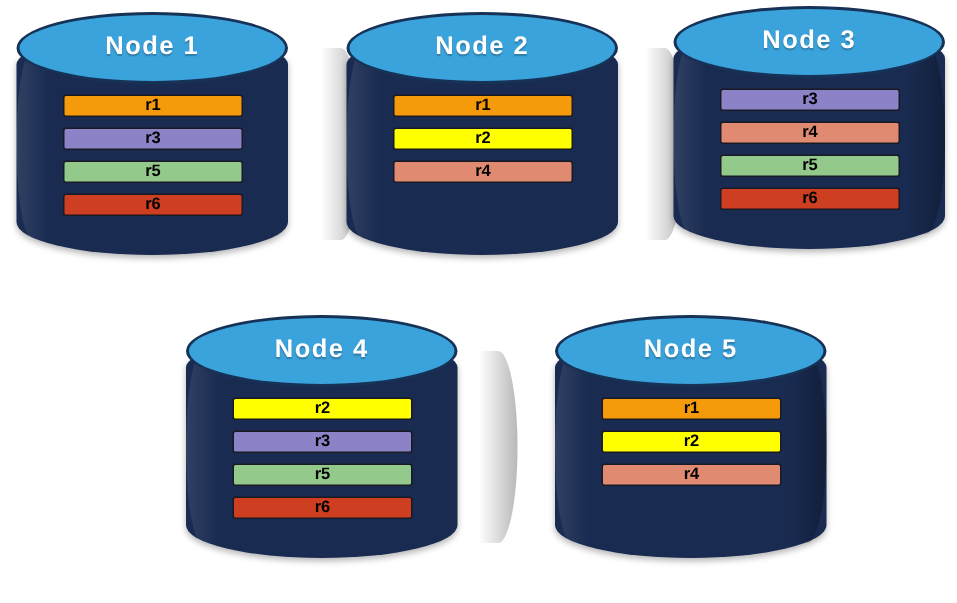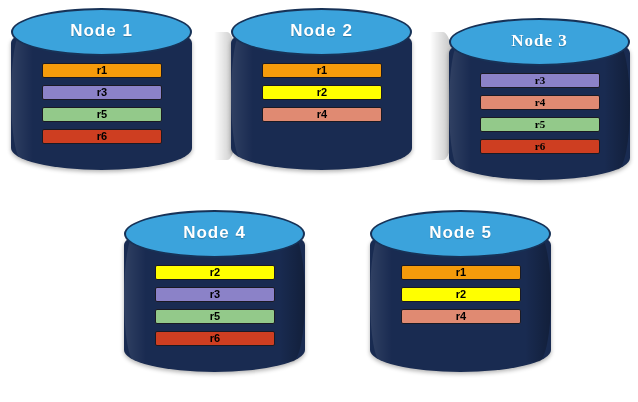--- a/index.html
+++ b/index.html
@@ -135,35 +135,35 @@
       <div class="cyl-shade-r"></div>
       <div class="cyl-top">
         <span class="node-label">Node  2</span>
       </div>
       <div class="replicas">
         <div class="replica" style="background: rgb(245, 155, 11);">r1</div>
         <div class="replica" style="background: rgb(255, 255, 0);">r2</div>
         <div class="replica" style="background: rgb(224, 138, 114);">r4</div>
       </div>
     </div>
-    <div class="node" style="left: 449px; top: 18px; font-family: Liberation Serif, serif;">
+    <div class="node" style="left: 449px; top: 4px;">
       <div class="cyl-body"></div>
       <div class="cyl-shade-l"></div>
       <div class="cyl-shade-r"></div>
       <div class="cyl-top">
         <span class="node-label">Node  3</span>
       </div>
       <div class="replicas">
         <div class="replica" style="background: rgb(139, 130, 200);">r3</div>
         <div class="replica" style="background: rgb(224, 138, 114);">r4</div>
         <div class="replica" style="background: rgb(147, 201, 138);">r5</div>
         <div class="replica" style="background: rgb(206, 62, 33);">r6</div>
       </div>
     </div>
-    <div class="node" style="left: 124px; top: 210px;">
+    <div class="node" style="left: 124px; top: 210px; padding-left: 40px;">
       <div class="cyl-body"></div>
       <div class="cyl-shade-l"></div>
       <div class="cyl-shade-r"></div>
       <div class="cyl-top">
         <span class="node-label">Node  4</span>
       </div>
       <div class="replicas">
         <div class="replica" style="background: rgb(255, 255, 0);">r2</div>
         <div class="replica" style="background: rgb(139, 130, 200);">r3</div>
         <div class="replica" style="background: rgb(147, 201, 138);">r5</div>

